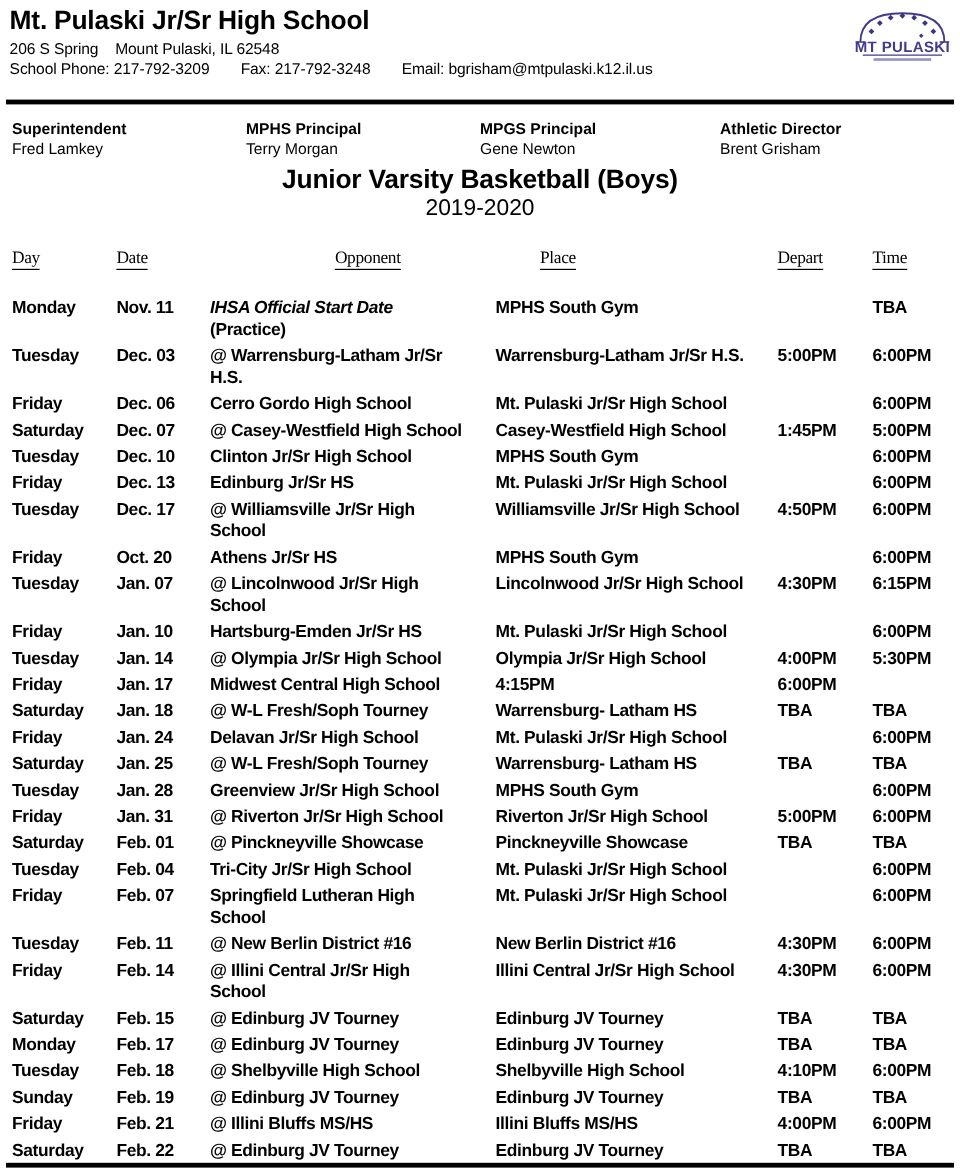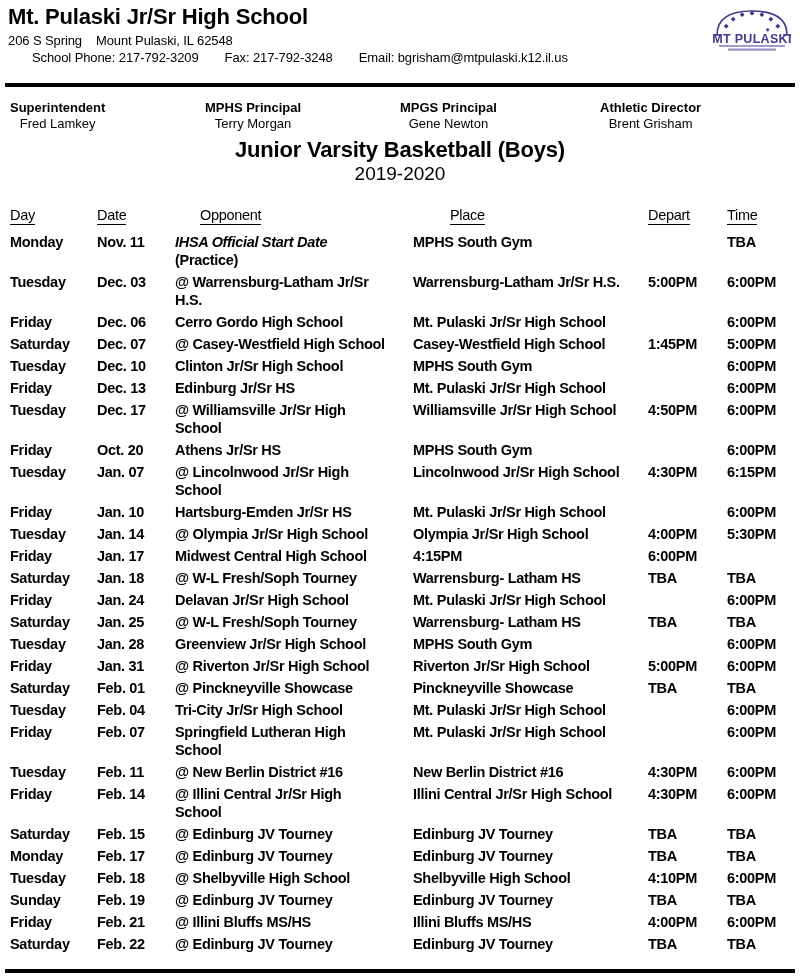--- a/index.html
+++ b/index.html
@@ -17,34 +17,34 @@
   .school-name {
     position:absolute; left:8px; top:4px;
     font-size:22px; font-weight:bold; letter-spacing:-0.2px;
   }
   .addr-line {
     position:absolute; left:8px; top:33px;
     font-size:13px; letter-spacing:-0.1px;
   }
   .contact-line {
     position:absolute; left:8px; top:50px;
-    font-size:13px; letter-spacing:-0.1px;margin-left:24px;
+    font-size:13px; letter-spacing:-0.1px;
   }
   .seg { margin-right:26px; }
   .seg:last-child { margin-right:0; }
 
   .logo {
     position:absolute; right:4px; top:4px; width:88px; height:54px;
   }
   .rule { position:absolute; left:5px; right:5px; height:4px; background:#000; }
   .rule-top { top:83px; }
   .rule-bottom { top:969px; }
 
   
-  .staff { position:absolute; top:100px; left:0; width:800px; height:36px; font-size:13px;text-align:center; }
+  .staff { position:absolute; top:100px; left:0; width:800px; height:36px; font-size:13px; }
   .staff-cell { position:absolute; top:0; white-space:nowrap; }
   .staff-cell:nth-child(1){ left:10px; }
   .staff-cell:nth-child(2){ left:205px; }
   .staff-cell:nth-child(3){ left:400px; }
   .staff-cell:nth-child(4){ left:600px; }
   .staff-title { font-weight:bold; display:block; line-height:16px; }
   .staff-name  { display:block; line-height:16px; }
 
   
   .doc-title {
@@ -60,23 +60,23 @@
   .sched { position:absolute; top:206px; left:10px; width:786px; }
   .trow {
     display:grid;
     grid-template-columns:87px 78px 238px 235px 79px 69px;
     font-size:14.5px; font-weight:bold; line-height:18px;
     letter-spacing:-0.3px;
     margin-bottom:4px;
   }
   .trow > div { white-space:nowrap; }
   .trow > .c-opp { white-space:pre-line; }
-  .thead { font-weight:normal; margin-bottom:9px; font-size:14.5px; }
+  .thead { font-weight:normal; margin-bottom:24px; font-size:14.5px;font-family:Liberation Serif, serif; }
   .thead .hl { border-bottom:1px solid #000; padding-bottom:1px; }
-  .h-opp { padding-left:25px; }
+  .h-opp { padding-left:25px;text-align:center; }
   .h-place { padding-left:37px; }
   .c-opp i { font-style:italic; }
 </style>
 </head>
 <body>
 
 <div class="page">
 
   <div class="school-name">Mt. Pulaski Jr/Sr High School</div>
 

